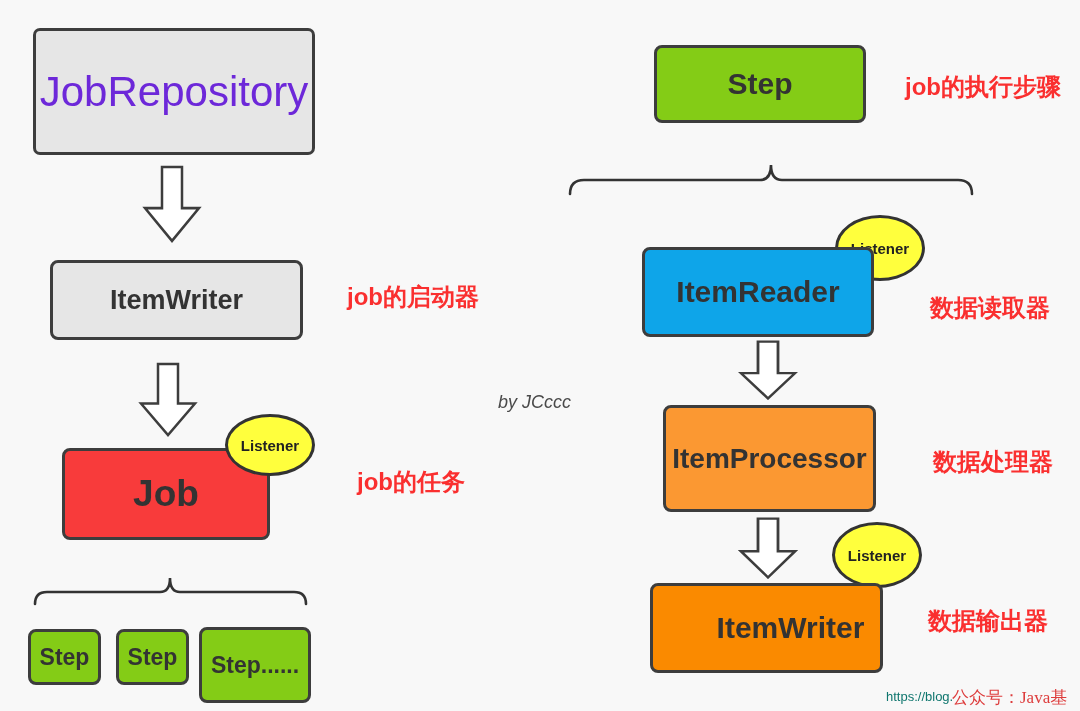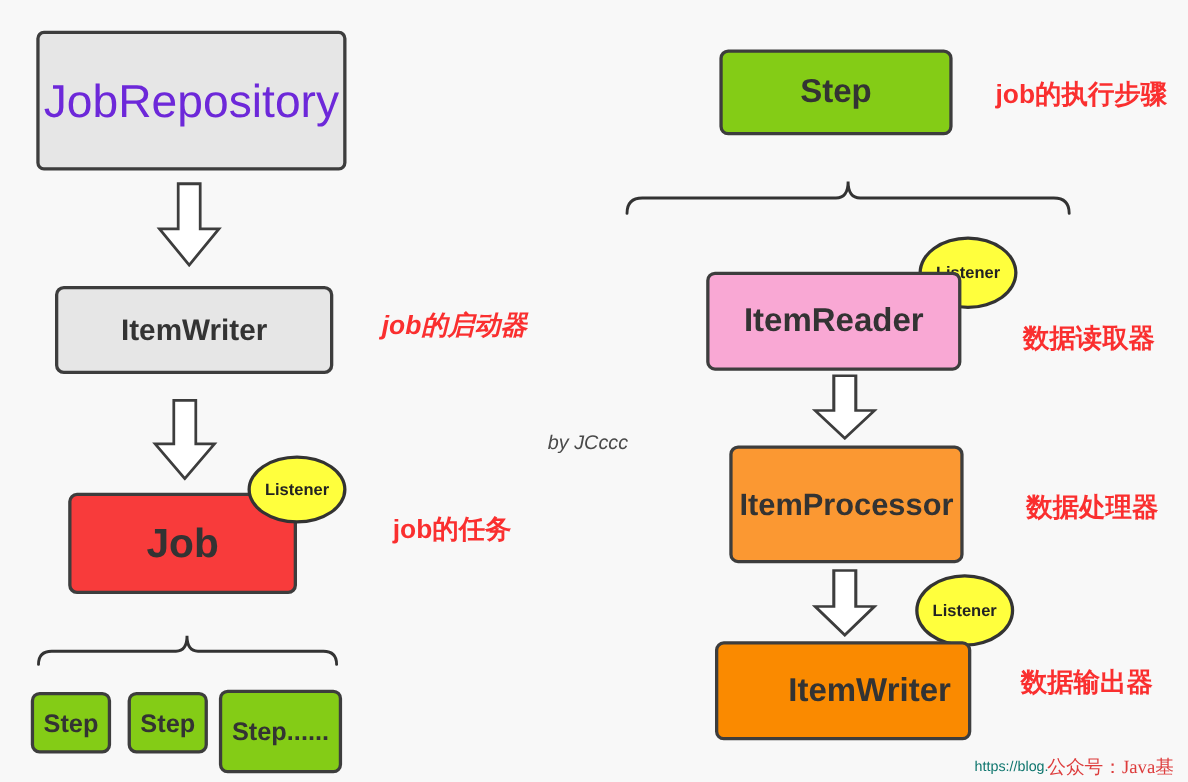--- a/index.html
+++ b/index.html
@@ -8,21 +8,21 @@
     position:relative;width:1080px;height:711px;background:#f8f8f8;overflow:hidden;
   }
   .box{
     position:absolute;display:flex;align-items:center;justify-content:center;
     border:3px solid #3d3d3d;border-radius:8px;color:#333;font-weight:bold;
     box-sizing:border-box;text-align:center;
   }
   .gray{background:#e6e6e6;}
   .red{background:#f83b3b;}
   .cyan{background:#84cc16;}
-  .lorange{background:#f9a8d4;text-align:center;}
+  .lorange{background:#0ea5e9;text-align:center;}
   .orange{background:#fb9832;}
   .dorange{background:#fa8a00;}
   .jobrepo{left:33px;top:28px;width:282px;height:127px;font-size:42px;font-weight:400;color:#6d28d9;border-radius:7px;}
   .joblauncher{left:50px;top:260px;width:253px;height:80px;font-size:27px;}
   .jobbox{left:62px;top:448px;width:208px;height:92px;font-size:37px;}
   .stepS{top:629px;width:73px;height:56px;font-size:23px;}
   .stepL{left:199px;top:627px;width:112px;height:76px;font-size:23px;}
   .stepR{left:654px;top:45px;width:212px;height:78px;font-size:30px;}
   .reader{left:642px;top:247px;width:232px;height:90px;font-size:30px;}
   .processor{left:663px;top:405px;width:213px;height:107px;font-size:28px;}
@@ -53,21 +53,21 @@
 
   <div class="arrow" style="left:142px;top:165px;">
     <svg width="60" height="78" viewBox="0 0 60 76" preserveAspectRatio="none">
       <polygon points="20,2 40,2 40,42 57,42 30,74 3,42 20,42" fill="#ffffff" stroke="#3d3d3d" stroke-width="2.5"></polygon>
     </svg>
   </div>
 
   <div class="box gray joblauncher">
     <span>ItemWriter</span>
   </div>
-  <div class="ann" style="left:347px;top:285px;font-style:italic;">job的启动器</div>
+  <div class="ann" style="left:347px;top:285px;">job的启动器</div>
 
   <div class="arrow" style="left:138px;top:362px;">
     <svg width="60" height="75" viewBox="0 0 60 76" preserveAspectRatio="none">
       <polygon points="20,2 40,2 40,42 57,42 30,74 3,42 20,42" fill="#ffffff" stroke="#3d3d3d" stroke-width="2.5"></polygon>
     </svg>
   </div>
 
   <div class="box red jobbox">
     <span>Job</span>
   </div>

